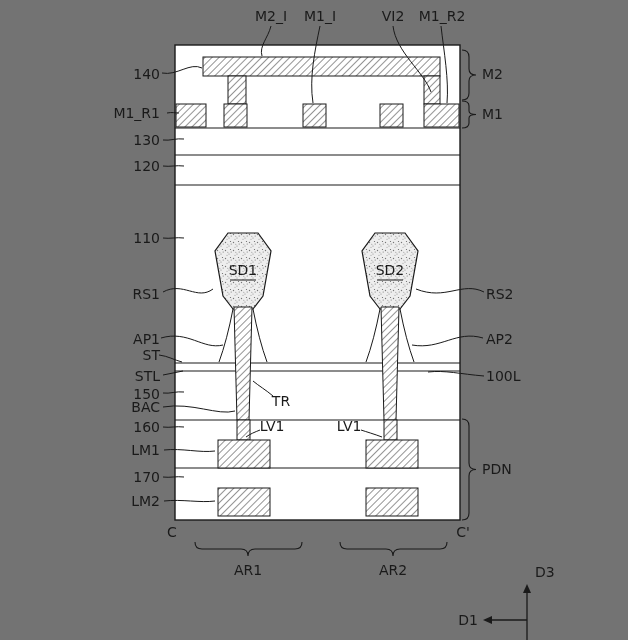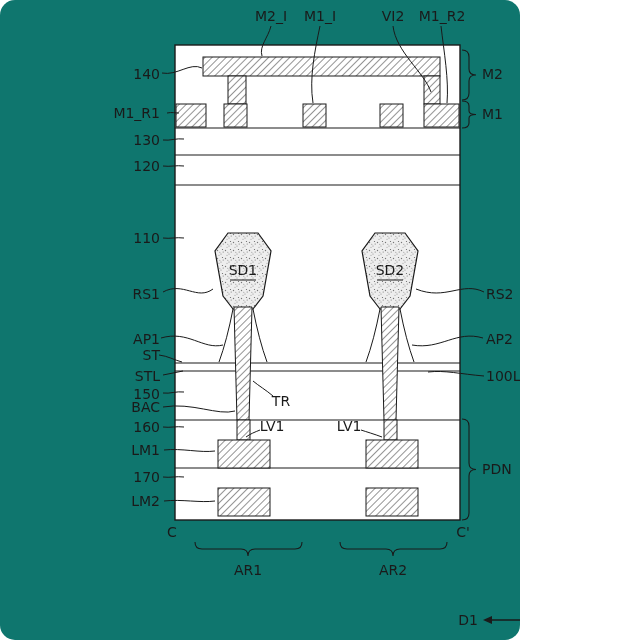--- a/index.html
+++ b/index.html
@@ -2,25 +2,24 @@
 <html><head>
 <meta charset="utf-8">
 <style>
   html, body {
     margin: 0;
     padding: 0;
     background: #ffffff;
   }
   .stage {
     position: relative;
-    width: 520px;
+    width: 628px;
     height: 640px;
-    background: #0f766e;
+    background: #737373;
     overflow: hidden;
-    border-radius: 15px;
   }
   svg {
     position: absolute;
     left: 0;
     top: 0;
   }
   svg text {
     font-family: "DejaVu Sans", "Liberation Sans", sans-serif;
     font-size: 14px;
     fill: #1a1a1a;

